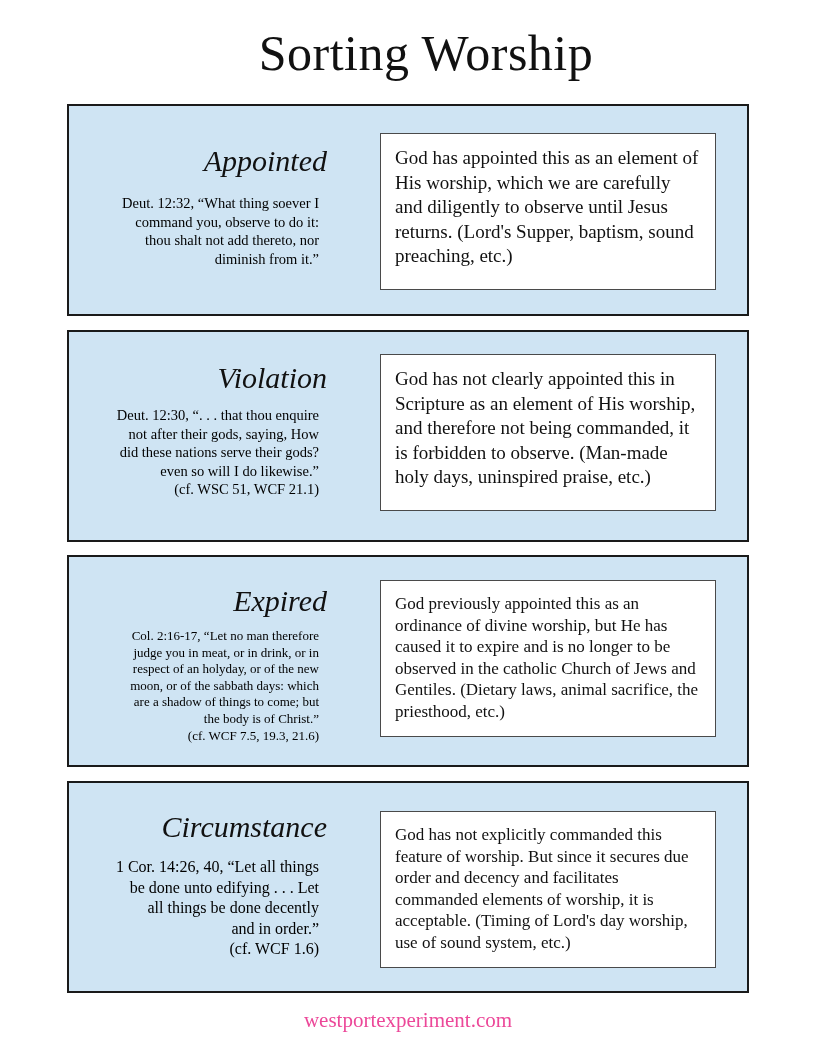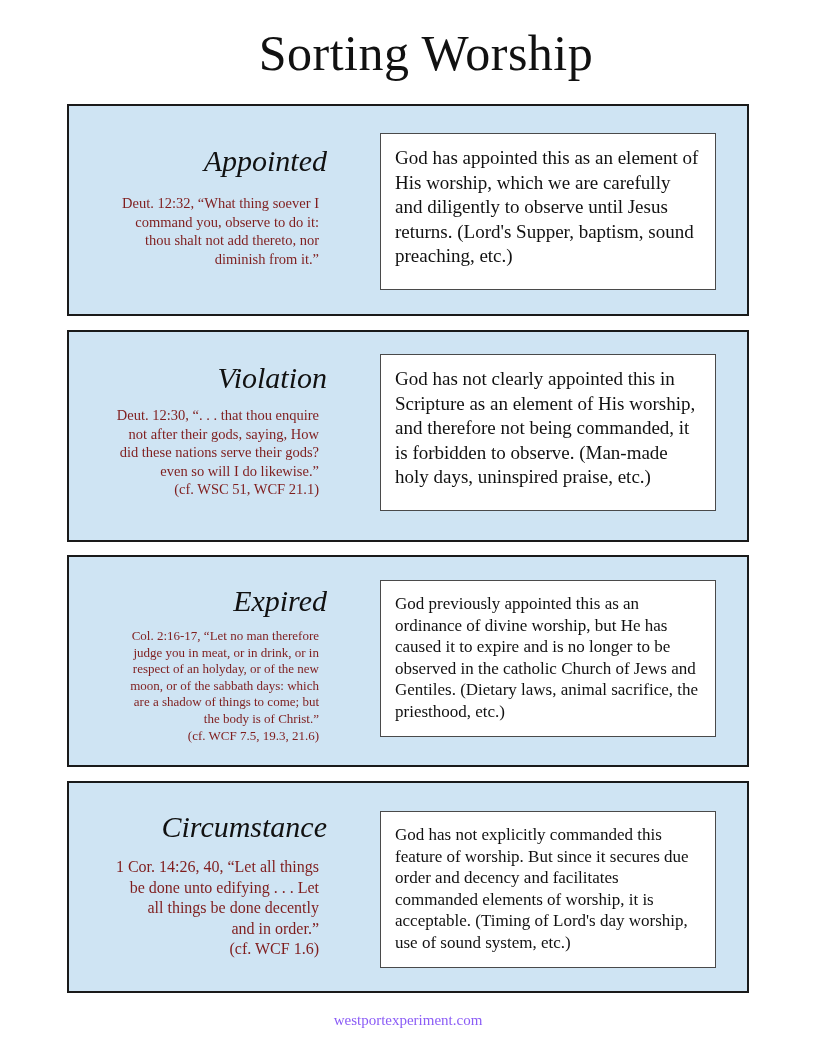--- a/index.html
+++ b/index.html
@@ -22,39 +22,39 @@
     text-align: right;
   }
   .heading {
     position: absolute; right: 0; width: 258px;
     font-family: "Liberation Serif", "DejaVu Serif", serif; font-style: italic;
     font-size: 30px; line-height: 48px; color: #111; white-space: nowrap;
   }
   .ref {
     position: absolute; right: 8px; width: 250px;
     font-family: "Liberation Serif", "DejaVu Serif", serif;
-    font-size: 14.5px; line-height: 18.5px; color: #7f1d1d;
+    font-size: 14.5px; line-height: 18.5px; color: #000000;
   }
   .ref div { white-space: nowrap; }
   .ref.small { font-size: 13px; line-height: 16.6px; }
   .box {
     position: absolute; left: 277px; width: 336px; height: 157px;
     background: #ffffff; border: 1.5px solid #4a4a4a; box-sizing: border-box;
     padding: 12px 12px 0 14px;
     margin-left: 34px;
   }
   .box div {
     font-family: "Liberation Serif", "DejaVu Serif", serif;
     font-size: 19px; line-height: 24.6px; white-space: nowrap; color: #111;
   }
   .box.small div { font-size: 17px; line-height: 21.6px; }
   .footer {
     position: absolute; left: 0; width: 816px; top: 1007px; text-align: center;
     font-family: "Liberation Serif", "DejaVu Serif", serif;
-    font-size: 15px; line-height: 26px; color: #8b5cf6;
+    font-size: 21px; line-height: 26px; color: #ec4899;
   }
 </style>
 </head>
 <body>
 
 <div class="title">Sorting Worship</div>
 
 <div class="panel" style="top:104px;">
   <div class="left">
     <div class="heading" style="top:31px;">Appointed</div>

